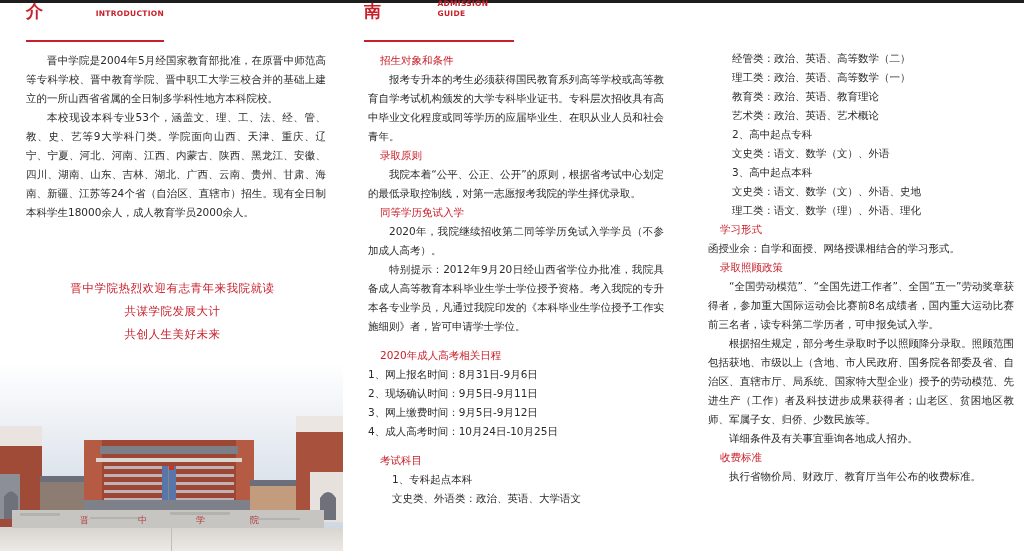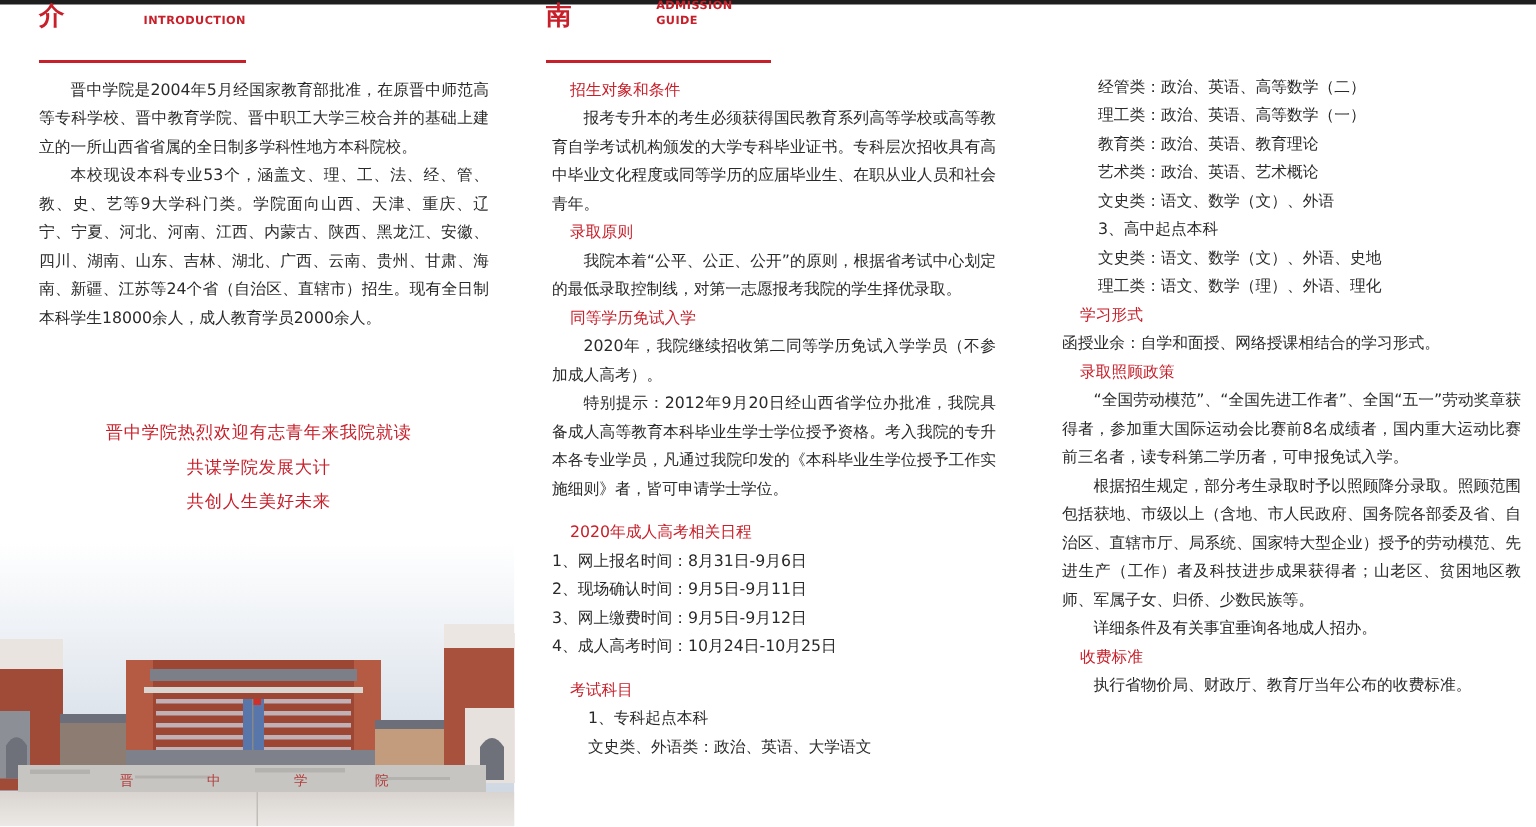--- a/index.html
+++ b/index.html
@@ -143,20 +143,21 @@
   <div class="red-label">考试科目</div>
   <div class="para sub-indent">1、专科起点本科</div>
   <div class="para sub-indent">文史类、外语类：政治、英语、大学语文</div>
 </div>
 
 <div class="right-body">
   <div class="para sub-indent">经管类：政治、英语、高等数学（二）</div>
   <div class="para sub-indent">理工类：政治、英语、高等数学（一）</div>
   <div class="para sub-indent">教育类：政治、英语、教育理论</div>
   <div class="para sub-indent">艺术类：政治、英语、艺术概论</div>
+  <div class="para sub-indent">2、高中起点专科</div>
   <div class="para sub-indent">文史类：语文、数学（文）、外语</div>
   <div class="para sub-indent">3、高中起点本科</div>
   <div class="para sub-indent">文史类：语文、数学（文）、外语、史地</div>
   <div class="para sub-indent">理工类：语文、数学（理）、外语、理化</div>
 
   <div class="red-label">学习形式</div>
   <div class="para">函授业余：自学和面授、网络授课相结合的学习形式。</div>
 
   <div class="red-label">录取照顾政策</div>
   <p class="para indent">“全国劳动模范”、“全国先进工作者”、全国“五一”劳动奖章获得者，参加重大国际运动会比赛前8名成绩者，国内重大运动比赛前三名者，读专科第二学历者，可申报免试入学。</p>

